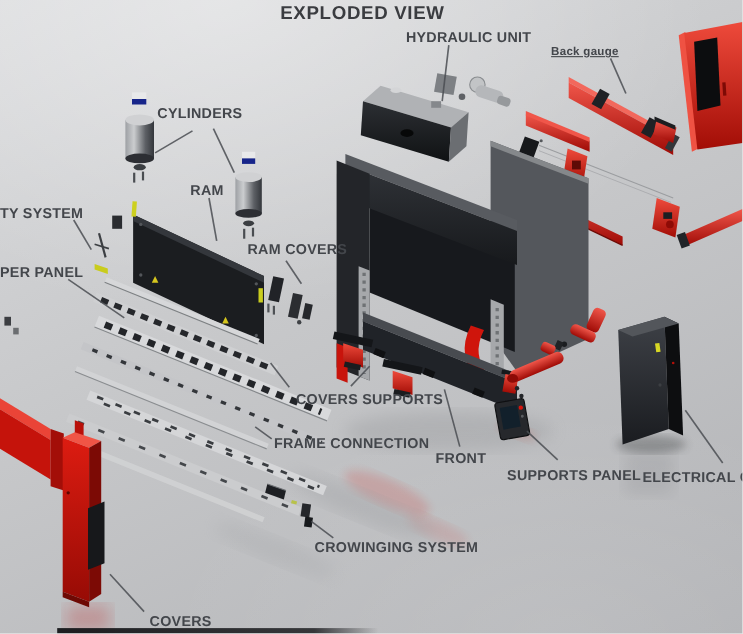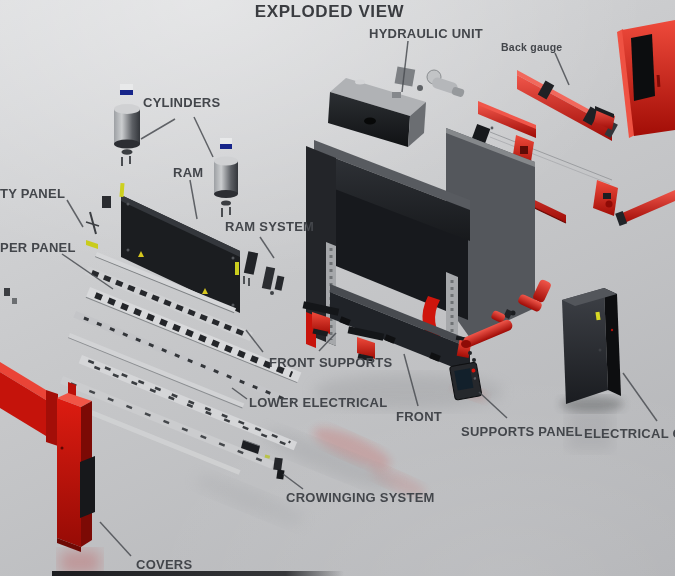--- a/index.html
+++ b/index.html
@@ -12,21 +12,21 @@
       linear-gradient(155deg,#dadbdd 0%, var(--background,#c7c8ca) 45%, #b2b3b6 100%);
   }
   .title{
     position:absolute;top:2px;left:-8px;width:100%;text-align:center;
     font-size:17px;font-weight:bold;letter-spacing:.6px;color:#3a3c40;
   }
   .lbl{
     position:absolute;font-size:13px;font-weight:bold;letter-spacing:.25px;
     color:var(--label-ink,#43464b);white-space:nowrap;
   }
-  .lbl.sc{font-size:10.5px;}
+  .lbl.sc{font-size:10.5px;text-decoration:underline;}
   svg{position:absolute;inset:0;}
 </style>
 </head>
 <body>
 
 <div class="stage">
 
 <svg width="675" height="576" viewBox="0 0 675 576">
   <defs>
     <linearGradient id="redV" x1="0" y1="0" x2="0" y2="1">
@@ -347,24 +347,24 @@
     <line x1="100" y1="522" x2="131" y2="556"></line>
   </g>
 </svg>
 
 <div class="title">EXPLODED VIEW</div>
 
 <div class="lbl" style="left:369px;top:26px">HYDRAULIC UNIT</div>
 <div class="lbl sc" style="left:501px;top:41px">Back gauge</div>
 <div class="lbl" style="left:143px;top:95px">CYLINDERS</div>
 <div class="lbl" style="left:173px;top:165px">RAM</div>
-<div class="lbl" style="left:225px;top:219px">RAM SYSTEM</div>
-<div class="lbl" style="left:0px;top:186px">TY PANEL</div>
+<div class="lbl" style="left:225px;top:219px">RAM COVERS</div>
+<div class="lbl" style="left:0px;top:186px">TY SYSTEM</div>
 <div class="lbl" style="left:0px;top:240px">PER PANEL</div>
-<div class="lbl" style="left:269px;top:355px">FRONT SUPPORTS</div>
-<div class="lbl" style="left:249px;top:395px">LOWER ELECTRICAL</div>
+<div class="lbl" style="left:269px;top:355px">COVERS SUPPORTS</div>
+<div class="lbl" style="left:249px;top:395px">FRAME CONNECTION</div>
 <div class="lbl" style="left:396px;top:409px">FRONT</div>
 <div class="lbl" style="left:461px;top:424px">SUPPORTS PANEL</div>
 <div class="lbl" style="left:584px;top:426px">ELECTRICAL CABINE</div>
 <div class="lbl" style="left:286px;top:490px">CROWINGING SYSTEM</div>
 <div class="lbl" style="left:136px;top:557px">COVERS</div>
 
 </div>
 
 </body></html>

